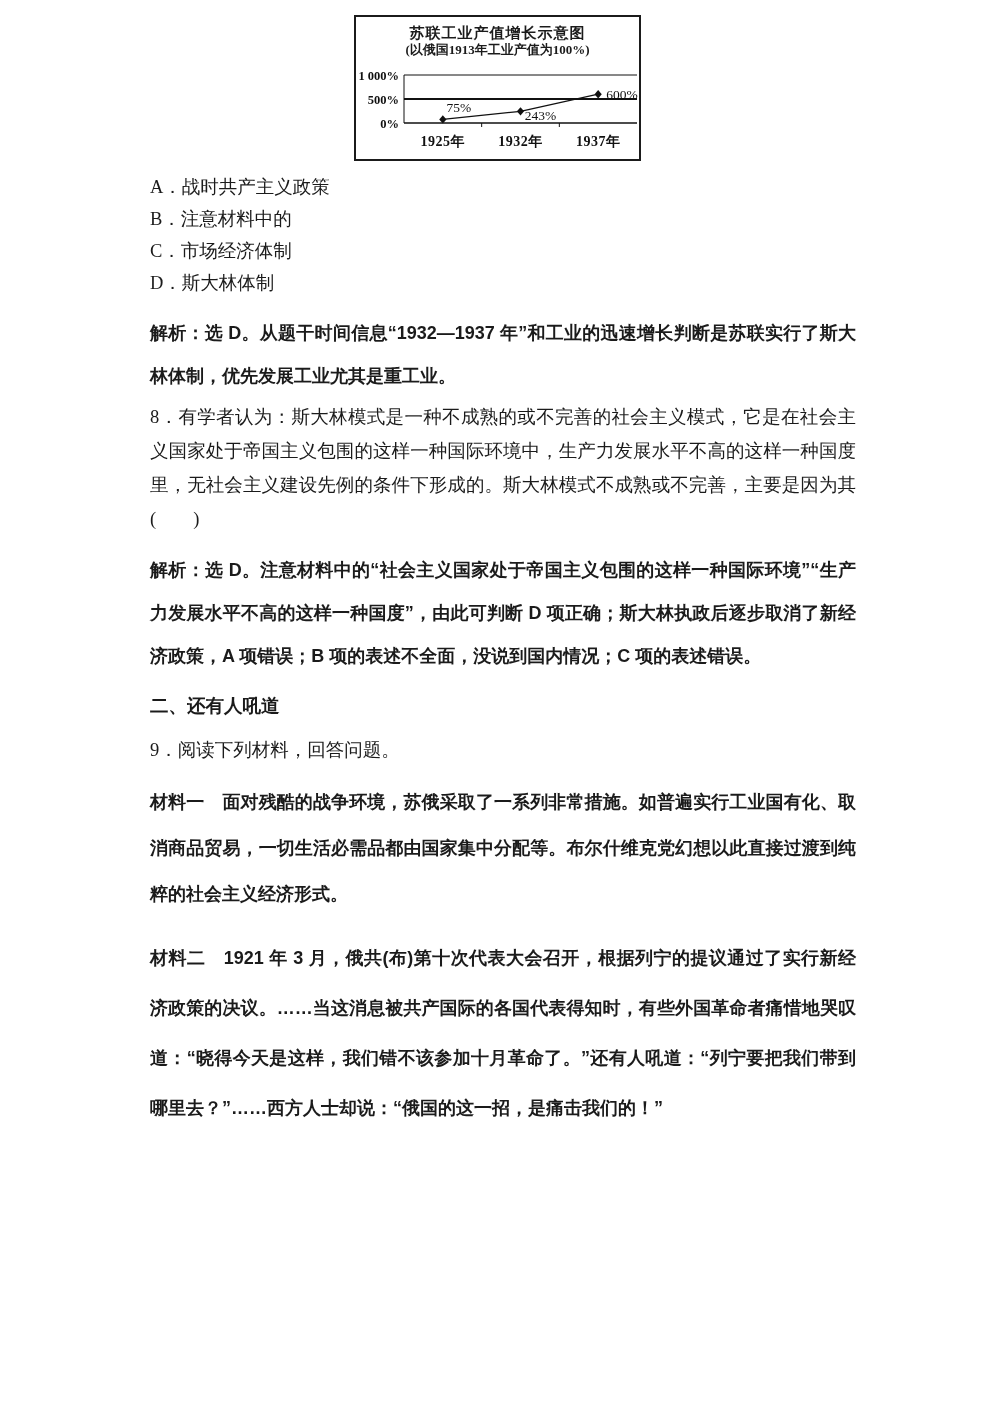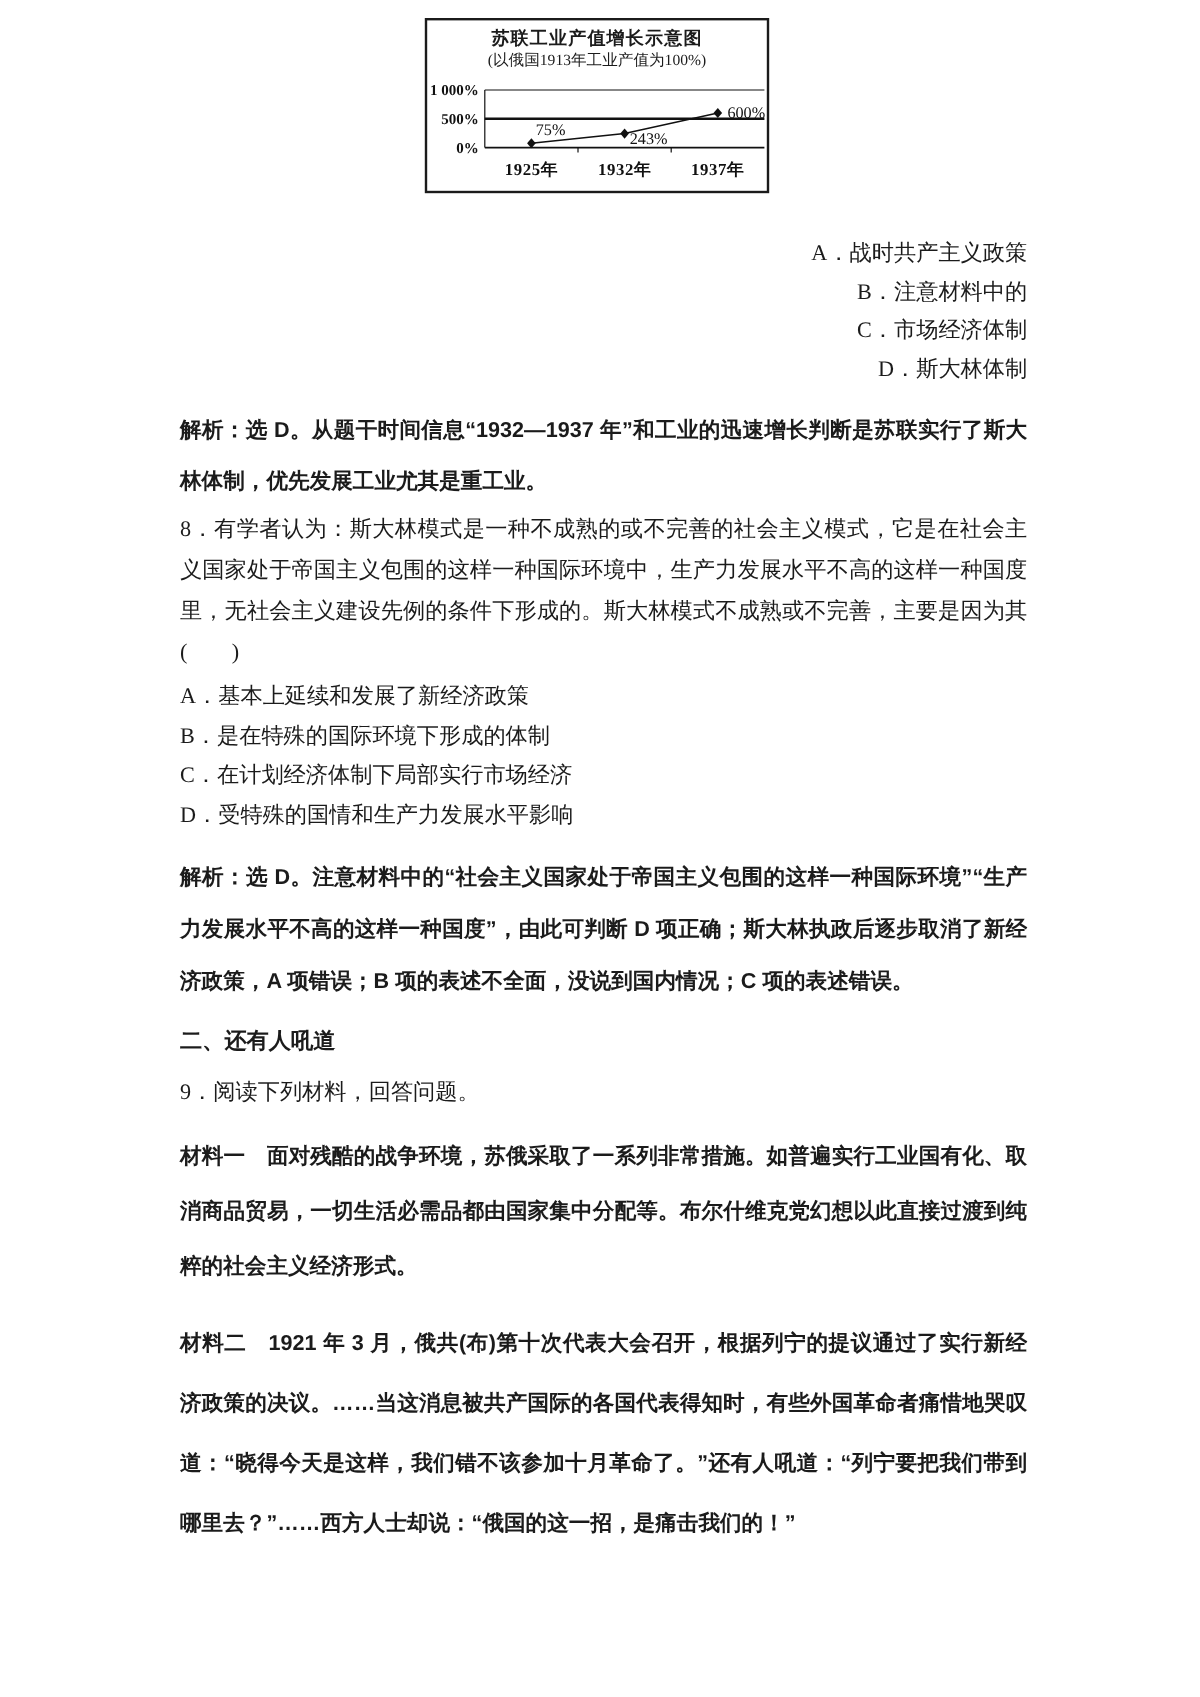--- a/index.html
+++ b/index.html
@@ -12,34 +12,34 @@
   
   .chart-box{
     margin:117px 0 0 204px;width:287px;height:146px;
     border:2px solid #1b1b1b;box-sizing:border-box;background:#fff;
   }
   .chart-title{
     text-align:center;font-weight:bold;font-size:15px;line-height:17px;
     margin-top:8px;font-family:"Liberation Serif","DejaVu Serif",serif;letter-spacing:1px;
   }
   .chart-subtitle{
-    text-align:center;font-weight:normal;font-size:13px;line-height:16px;
+    text-align:center;font-weight:bold;font-size:13px;line-height:16px;
     font-family:"Liberation Serif","DejaVu Serif",serif;
   }
   #chart-svg{display:block;width:283px;height:101px;}
   #chart-svg text{fill:#111;}
   #chart-svg .ytick{font:bold 12.5px "Liberation Serif","DejaVu Serif",serif;}
   #chart-svg .xtick{font:bold 14px "Liberation Serif","DejaVu Serif",serif;letter-spacing:0.5px;}
   #chart-svg .dlabel{font:13.5px "Liberation Serif","DejaVu Serif",serif;}
   
   p{margin:0;}
   .serif{font-family:"Liberation Serif","DejaVu Serif",serif;font-size:18.5px;}
   .sans{font-family:Liberation Sans, sans-serif;font-size:18px;font-weight:600;}
   .just{text-align:justify;}
-  .q7-options{margin-top:35px;text-align:right;}
+  .q7-options{margin-top:10px;}
   .opt{line-height:32px;}
   .q8 .opt{line-height:33px;}
   .analysis{line-height:43px;margin-top:13px;}
   .stem{line-height:34px;margin-top:2px;}
   .q8-options{margin-top:4px;}
   .part-heading{font-size:18.5px;font-weight:700;line-height:28px;margin-top:14px;
     font-family:"Liberation Sans","DejaVu Sans",sans-serif;}
   .q9-intro{line-height:30px;margin-top:10px;}
   .material1{line-height:46px;margin-top:14px;}
   .material2{line-height:50px;margin-top:16px;}
@@ -80,26 +80,20 @@
       <p class="serif opt">A．战时共产主义政策</p>
       <p class="serif opt">B．注意材料中的</p>
       <p class="serif opt">C．市场经济体制</p>
       <p class="serif opt">D．斯大林体制</p>
     </div>
     <p class="sans analysis just">解析：选 D。从题干时间信息“1932—1937 年”和工业的迅速增长判断是苏联实行了斯大林体制，优先发展工业尤其是重工业。</p>
   </section>
 
   <section class="q8">
     <p class="serif stem just">8．有学者认为：斯大林模式是一种不成熟的或不完善的社会主义模式，它是在社会主义国家处于帝国主义包围的这样一种国际环境中，生产力发展水平不高的这样一种国度里，无社会主义建设先例的条件下形成的。斯大林模式不成熟或不完善，主要是因为其(　　)</p>
-    <div class="q8-options">
-      <p class="serif opt">A．基本上延续和发展了新经济政策</p>
-      <p class="serif opt">B．是在特殊的国际环境下形成的体制</p>
-      <p class="serif opt">C．在计划经济体制下局部实行市场经济</p>
-      <p class="serif opt">D．受特殊的国情和生产力发展水平影响</p>
-    </div>
     <p class="sans analysis just">解析：选 D。注意材料中的“社会主义国家处于帝国主义包围的这样一种国际环境”“生产力发展水平不高的这样一种国度”，由此可判断 D 项正确；斯大林执政后逐步取消了新经济政策，A 项错误；B 项的表述不全面，没说到国内情况；C 项的表述错误。</p>
   </section>
 
   <section>
     <h2 class="part-heading">二、还有人吼道</h2>
     <p class="serif q9-intro">9．阅读下列材料，回答问题。</p>
     <p class="sans material1 just">材料一　面对残酷的战争环境，苏俄采取了一系列非常措施。如普遍实行工业国有化、取消商品贸易，一切生活必需品都由国家集中分配等。布尔什维克党幻想以此直接过渡到纯粹的社会主义经济形式。</p>
     <p class="sans material2 just">材料二　1921 年 3 月，俄共(布)第十次代表大会召开，根据列宁的提议通过了实行新经济政策的决议。……当这消息被共产国际的各国代表得知时，有些外国革命者痛惜地哭叹道：“晓得今天是这样，我们错不该参加十月革命了。”还有人吼道：“列宁要把我们带到哪里去？”……西方人士却说：“俄国的这一招，是痛击我们的！”</p>
   </section>
 

